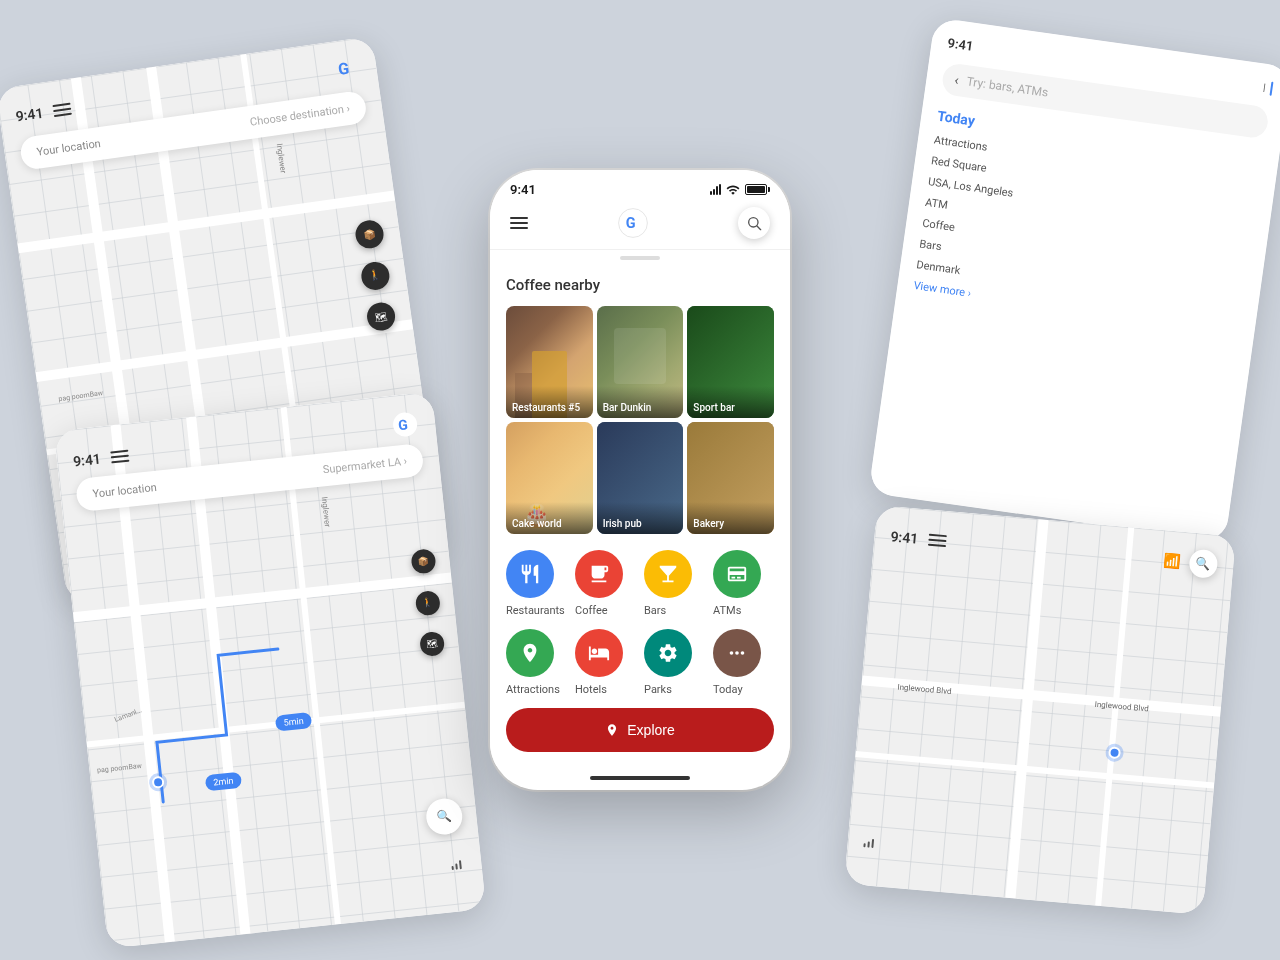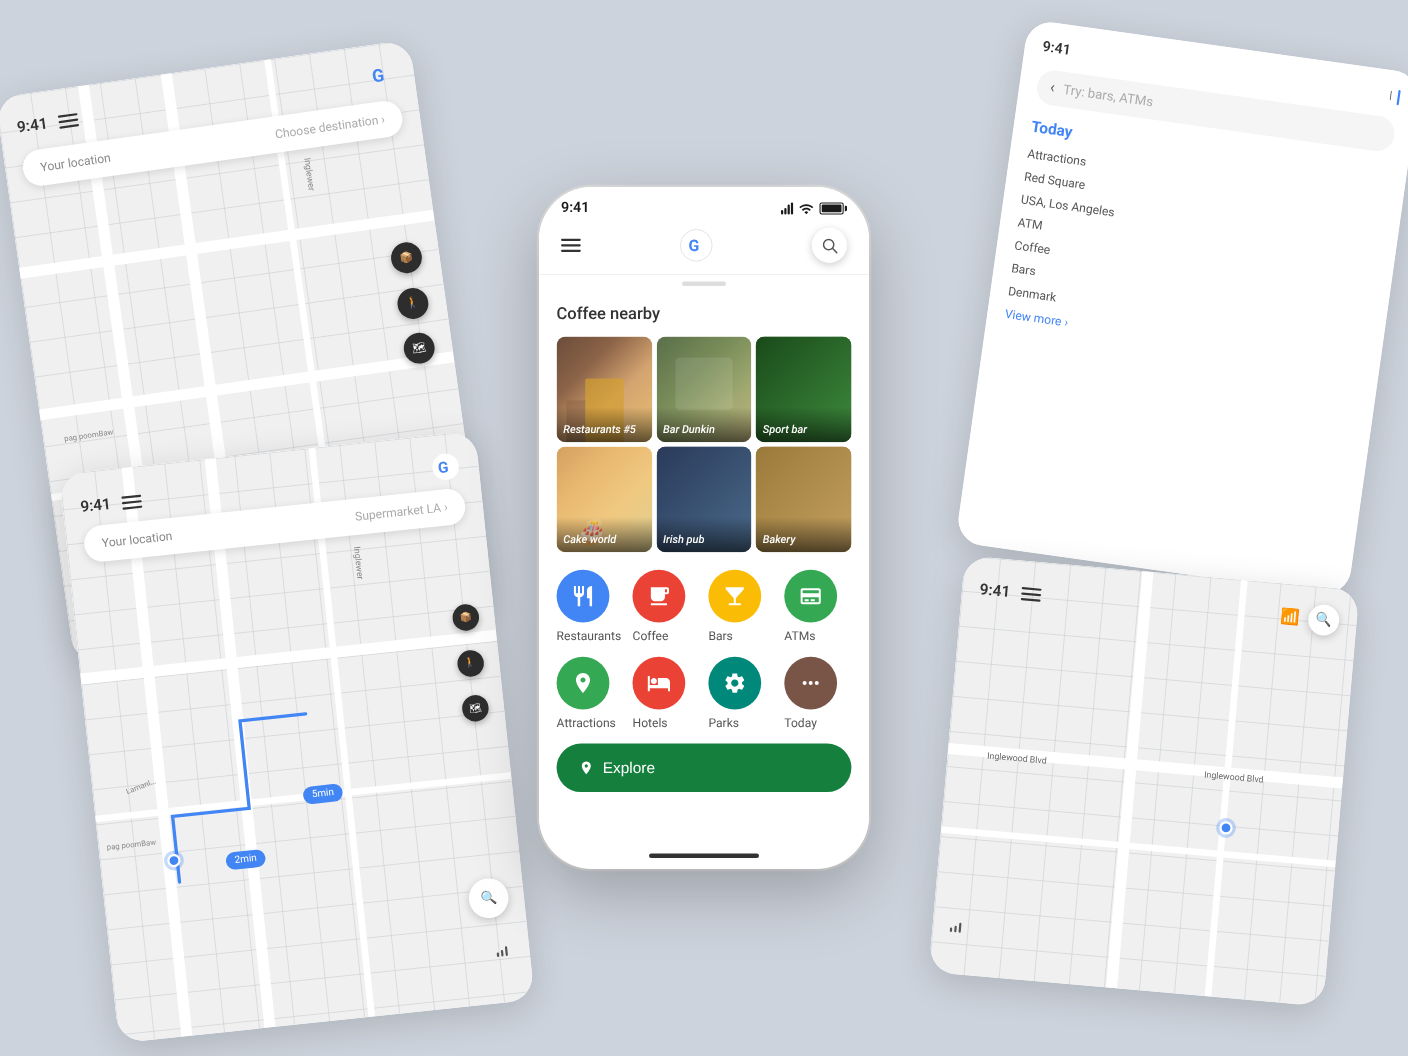--- a/index.html
+++ b/index.html
@@ -248,23 +248,22 @@
       display: grid;
       grid-template-columns: 1fr 1fr 1fr;
       gap: 4px;
       margin-bottom: 16px;
     }
 
     .place-card {
       position: relative;
       border-radius: 8px;
       overflow: hidden;
-      height: 96px;
+      height: 112px;
       cursor: pointer;
-      font-style: italic;
     }
 
     .place-card-img {
       width: 100%;
       height: 100%;
       object-fit: cover;
     }
 
     
     .place-img-1 { background: linear-gradient(135deg, #6b4c3b 0%, #8b6347 30%, #d4a470 60%, #e8c070 100%); }
@@ -312,31 +311,31 @@
       color: white;
     }
 
     .category-label {
       font-size: 11px;
       color: #555;
       text-align: center;
     }
 
     .explore-btn {
-      background: #15803d;
+      background: #b91c1c;
       color: white;
       border: none;
       border-radius: 24px;
       padding: 14px 20px;
       font-size: 14px;
       font-weight: 500;
       width: 100%;
       display: flex;
       align-items: center;
-      justify-content: flex-start;
+      justify-content: center;
       gap: 8px;
       cursor: pointer;
       margin-top: 8px;
     }
 
     .phone-home-indicator {
       height: 24px;
       display: flex;
       align-items: center;
       justify-content: center;

